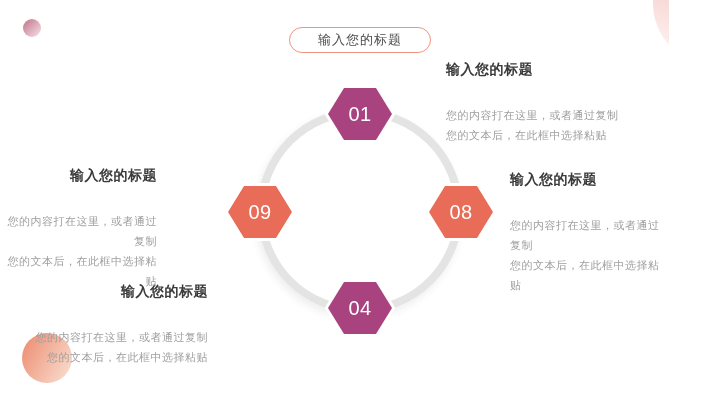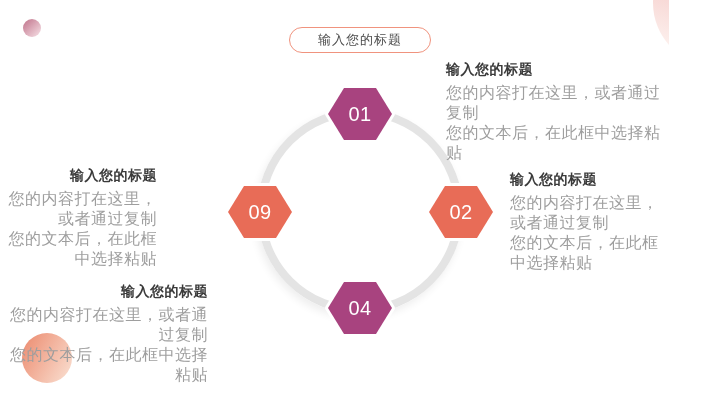--- a/index.html
+++ b/index.html
@@ -38,21 +38,21 @@
     display:flex;align-items:center;justify-content:center;
     color:#ffffff;font-size:20px;font-weight:400;letter-spacing:0.5px;text-align:center;
   }
   #hex-01{left:322px;top:82px;}
   #hex-02{left:423px;top:180px;}
   #hex-03{left:322px;top:276px;}
   #hex-04{left:222px;top:180px;}
   
   .block{position:absolute;}
   .block .bk-title{font-size:14px;font-weight:bold;color:#3a3a3a;letter-spacing:0.5px;}
-  .block .bk-body{margin-top:4px;font-size:16px;color:#9e9e9e;letter-spacing:0.5px;line-height:20px;}
+  .block .bk-body{margin-top:26px;font-size:11px;color:#9e9e9e;letter-spacing:0.5px;line-height:20px;}
   .align-left{text-align:left;}
   .align-right{text-align:right;}
   #block-1{left:446px;top:61px;}
   #block-2{left:510px;top:171px;}
   #block-4{right:512px;top:167px;}
   #block-3{right:461px;top:283px;}
 </style>
 </head>
 <body>
 
@@ -73,21 +73,21 @@
     <svg viewBox="0 0 76 64">
       <polygon points="6,32 22,6 54,6 70,32 54,58 22,58" stroke="#ffffff" stroke-width="6" stroke-linejoin="round" paint-order="stroke" fill="#a8437f"></polygon>
     </svg>
     <span class="num">01</span>
   </div>
 
   <div class="hex" id="hex-02">
     <svg viewBox="0 0 76 64">
       <polygon points="6,32 22,6 54,6 70,32 54,58 22,58" stroke="#ffffff" stroke-width="6" stroke-linejoin="round" paint-order="stroke" fill="#e86c57"></polygon>
     </svg>
-    <span class="num">02</span>
+    <span class="num">08</span>
   </div>
 
   <div class="hex" id="hex-03">
     <svg viewBox="0 0 76 64">
       <polygon points="6,32 22,6 54,6 70,32 54,58 22,58" stroke="#ffffff" stroke-width="6" stroke-linejoin="round" paint-order="stroke" fill="#a8437f"></polygon>
     </svg>
     <span class="num">04</span>
   </div>
 
   <div class="hex" id="hex-04">

